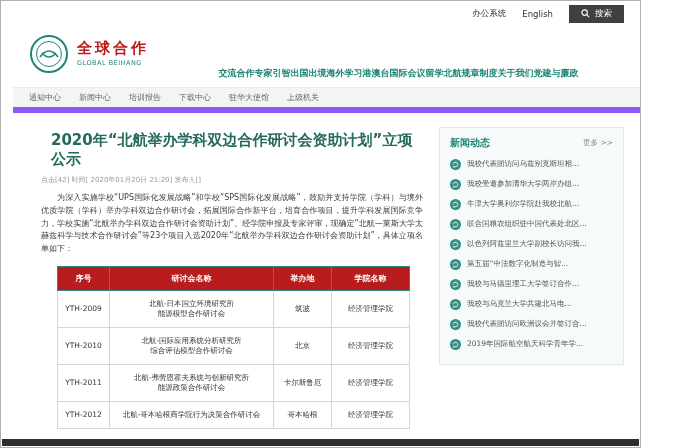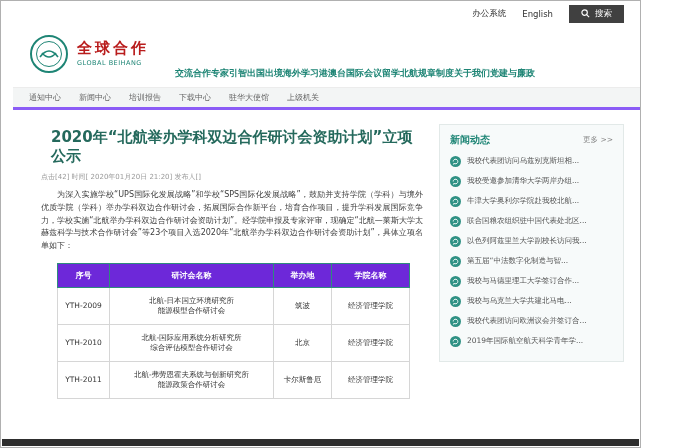--- a/index.html
+++ b/index.html
@@ -11,37 +11,37 @@
   .topbar { height:22px; display:flex; align-items:center; justify-content:flex-end; gap:16px; padding:3px 16px 0; }
   .top-link { font-size:8.5px; color:#333; text-decoration:none; cursor:pointer; }
   .search-btn { display:flex; align-items:center; gap:5px; background:#404040; color:#fff; border:none; font-size:8.5px; padding:3px 12px; cursor:pointer; font-family:inherit; }
 
   
   .header { display:flex; align-items:center; padding:4px 16px 7px; }
   .logo { width:40px; height:40px; flex:0 0 40px; cursor:pointer; }
   .brand { margin-left:8px; }
   .brand-cn { font-size:15px; font-weight:bold; color:#b91c1c; letter-spacing:3px; line-height:1.1; }
   .brand-en { font-size:6.5px; color:#1e8575; letter-spacing:0.5px; margin-top:2px; }
-  .mainnav { display:flex; flex:1; justify-content:flex-start; margin-left:26px; padding-right:2px;margin-top:40px; }
+  .mainnav { display:flex; flex:1; justify-content:center; margin-left:26px; padding-right:2px;margin-top:40px; }
   .mainnav a { font-size:9px; font-weight:bold; color:#1e8575; white-space:nowrap; text-decoration:none; cursor:pointer; }
 
   
-  .subnav { background:#f3f5f5; border-top:1px solid #ececec; border-bottom:3px solid #8b5cf6; display:flex; gap:18px; padding:4px 16px; }
+  .subnav { background:#f3f5f5; border-top:1px solid #ececec; border-bottom:6px solid #8b5cf6; display:flex; gap:18px; padding:4px 16px; }
   .subnav a { font-size:8px; color:#666; text-decoration:none; cursor:pointer; }
 
   
   .content { display:flex; gap:16px; padding:14px 16px 0 28px; }
   .main { flex:0 0 382px; width:382px; }
   .title { font-size:15px; color:#24695c; font-weight:bold; margin:4px 10px 6px; }
   .meta { font-size:7px; color:#9a9a9a; margin-bottom:7px; }
   .bodytext { font-size:8px; color:#3d3d3d; line-height:1.6; text-align:justify; text-indent:2em; margin:0 0 10px; }
 
   
   .datatable { border-collapse:collapse; margin-left:16px; width:352px; table-layout:fixed; }
-  .datatable th { background:#6d28d9; color:#fff; font-size:8px; font-weight:bold; padding:6px 2px; border:1px solid #2e8b7d;margin-left:32px; }
+  .datatable th { background:#b91c1c; color:#fff; font-size:8px; font-weight:bold; padding:6px 2px; border:1px solid #2e8b7d;margin-left:32px; }
   .datatable td { font-size:7.5px; color:#333; text-align:center; padding:8px 3px; border:1px solid #d6d6d6; background:#fff; }
   .name-cell { white-space:pre-line; }
 
   
   .sidebar { flex:1; }
   .news-box { background:#f7fafa; border:1px solid #e2e9e8; padding:8px 10px 10px; }
   .news-head { display:flex; align-items:center; justify-content:space-between; margin-bottom:4px; }
   .news-title { font-size:10px; font-weight:bold; color:#1e8575; }
   .news-more { font-size:7.5px; color:#8a8a8a; text-decoration:none; cursor:pointer; }
   .news-list { list-style:none; margin:0; padding:0;text-align:center; }
@@ -140,20 +140,26 @@
             <td>北京</td>
             <td>经济管理学院</td>
           </tr>
           <tr>
             <td>YTH-2011</td>
             <td class="name-cell">北航-弗劳恩霍夫系统与创新研究所
 能源政策合作研讨会</td>
             <td>卡尔斯鲁厄</td>
             <td>经济管理学院</td>
           </tr>
+          <tr>
+            <td>YTH-2012</td>
+            <td class="name-cell">北航-哥本哈根商学院行为决策合作研讨会</td>
+            <td>哥本哈根</td>
+            <td>经济管理学院</td>
+          </tr>
         </tbody>
       </table>
     </div>
 
     <aside class="sidebar">
       <div class="news-box">
         <div class="news-head">
           <span class="news-title">新闻动态</span>
           <a class="news-more">更多 &gt;&gt;</a>
         </div>

